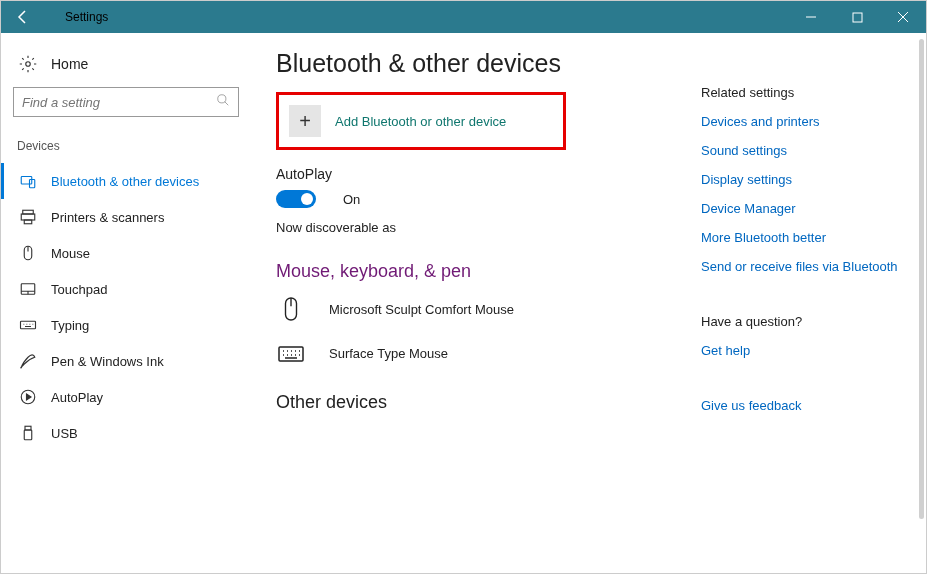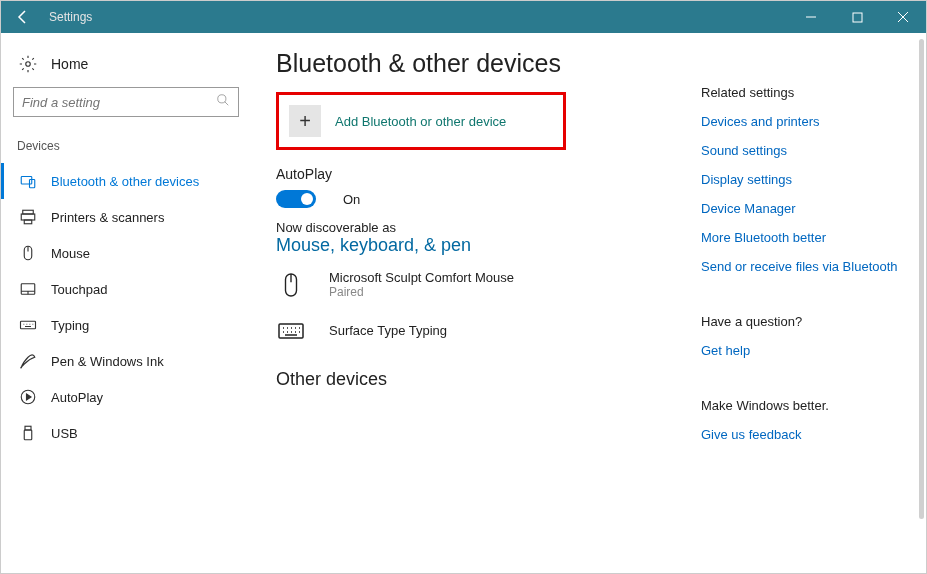--- a/index.html
+++ b/index.html
@@ -1,19 +1,19 @@
 <!DOCTYPE html>
 <html><head>
   <meta charset="utf-8">
   <style>
     * { margin: 0; padding: 0; box-sizing: border-box; font-family: "Segoe UI", -apple-system, sans-serif; }
     body { background: #fff; width: 927px; height: 574px; overflow: hidden; border: 1px solid #ccc; position: relative; }
 
     
-    .titlebar { height: 32px; background: #2b7a8e; display: flex; align-items: center; color: #e5e5e5; }
+    .titlebar { height: 32px; background: #2b7a8e; display: flex; align-items: center; color: #000000; gap: 16px; }
     .titlebar-back { width: 44px; height: 32px; display: flex; align-items: center; justify-content: center; cursor: pointer; }
     .titlebar-back svg { stroke: #fff; }
     .titlebar-title { font-size: 12px; padding-left: 4px; }
     .titlebar-controls { margin-left: auto; display: flex; }
     .titlebar-btn { width: 46px; height: 32px; display: flex; align-items: center; justify-content: center; cursor: pointer; }
     .titlebar-btn svg { stroke: #fff; fill: none; }
 
     .content { display: flex; height: calc(100% - 32px); }
 
     
@@ -36,22 +36,22 @@
     .page-title { font-size: 25px; font-weight: 400; color: #222; margin-bottom: 14px; }
     .add-device-outline { border: 3px solid #e60000; padding: 6px; width: 290px; margin-bottom: 16px; }
     .add-device-inner { display: flex; align-items: center; gap: 14px; padding: 4px; cursor: pointer; }
     .plus-box { width: 32px; height: 32px; background: #e5e5e5; display: flex; align-items: center; justify-content: center; font-size: 20px; color: #333; }
     .add-device-label { font-size: 13px; color: #0f766e; }
     .subsection { font-size: 14px; color: #222; margin: 6px 0 8px 0; }
     .toggle-row { display: flex; align-items: center; gap: 27px; margin-bottom: 12px; }
     .toggle { width: 40px; height: 18px; background: #0078d7; border-radius: 10px; position: relative; cursor: pointer; }
     .toggle::after { content: ""; position: absolute; right: 3px; top: 3px; width: 12px; height: 12px; background: #fff; border-radius: 50%; }
     .toggle-label { font-size: 13px; color: #222; }
-    .discoverable { font-size: 13px; color: #222; }
-    .section-title { font-size: 18px; font-weight: 400; color: #0369a1; margin-bottom: 14px; }
+    .discoverable { font-size: 13px; color: #222; margin-bottom: 26px; }
+    .section-title { font-size: 18px; font-weight: 400; color: #701a75; margin-bottom: 14px; }
     .device-row { display: flex; align-items: center; gap: 25px; margin-bottom: 18px; padding-left: 2px; }
     .device-icon { width: 26px; height: 26px; display: flex; align-items: center; justify-content: center; }
     .device-icon svg { stroke: #222; fill: none; stroke-width: 1.5; }
     .device-text { display: flex; flex-direction: column; }
     .device-name { font-size: 13px; color: #222; }
     .device-status { font-size: 12px; color: #888; }
     .other-title { font-size: 18px; font-weight: 400; color: #222; margin-top: 26px; }
 
     
     .rightcol { width: 225px; padding: 52px 18px 0 0; font-size: 13px; }
@@ -209,49 +209,47 @@
 
     <div class="device-row">
       <span class="device-icon">
         <svg width="22" height="26" viewBox="0 0 24 28">
             <rect x="6" y="2" width="12" height="24" rx="6"></rect>
             <path d="M12 2v9"></path>
           </svg>
       </span>
       <div class="device-text">
         <span class="device-name">Microsoft Sculpt Comfort Mouse</span>
-        <span class="device-status">Paired</span>
       </div>
     </div>
 
     <div class="device-row">
       <span class="device-icon">
         <svg width="26" height="20" viewBox="0 0 26 20">
             <rect x="1" y="4" width="24" height="14" rx="1"></rect>
             <path d="M5 8h1M9 8h1M13 8h1M17 8h1M21 8h1M5 12h1M9 12h1M13 12h1M17 12h1M21 12h1M7 15h12"></path>
           </svg>
       </span>
       <div class="device-text">
-        <span class="device-name">Surface Type Typing</span>
+        <span class="device-name">Surface Type Mouse</span>
       </div>
     </div>
 
     <div class="other-title">Other devices</div>
   </div>
 
   <div class="rightcol">
     <div class="rightcol-heading">Related settings</div>
     <a class="rightcol-link">Devices and printers</a>
     <a class="rightcol-link">Sound settings</a>
     <a class="rightcol-link">Display settings</a>
     <a class="rightcol-link">Device Manager</a>
     <a class="rightcol-link">More Bluetooth better</a>
     <a class="rightcol-link">Send or receive files via Bluetooth</a>
     <div class="rightcol-spacer"></div>
     <div class="rightcol-heading">Have a question?</div>
     <a class="rightcol-link">Get help</a>
     <div class="rightcol-spacer"></div>
-    <div class="rightcol-heading">Make Windows better.</div>
     <a class="rightcol-link">Give us feedback</a>
   </div>
 </div>
 
 <div class="scrollbar"></div>
 
 </body></html>

